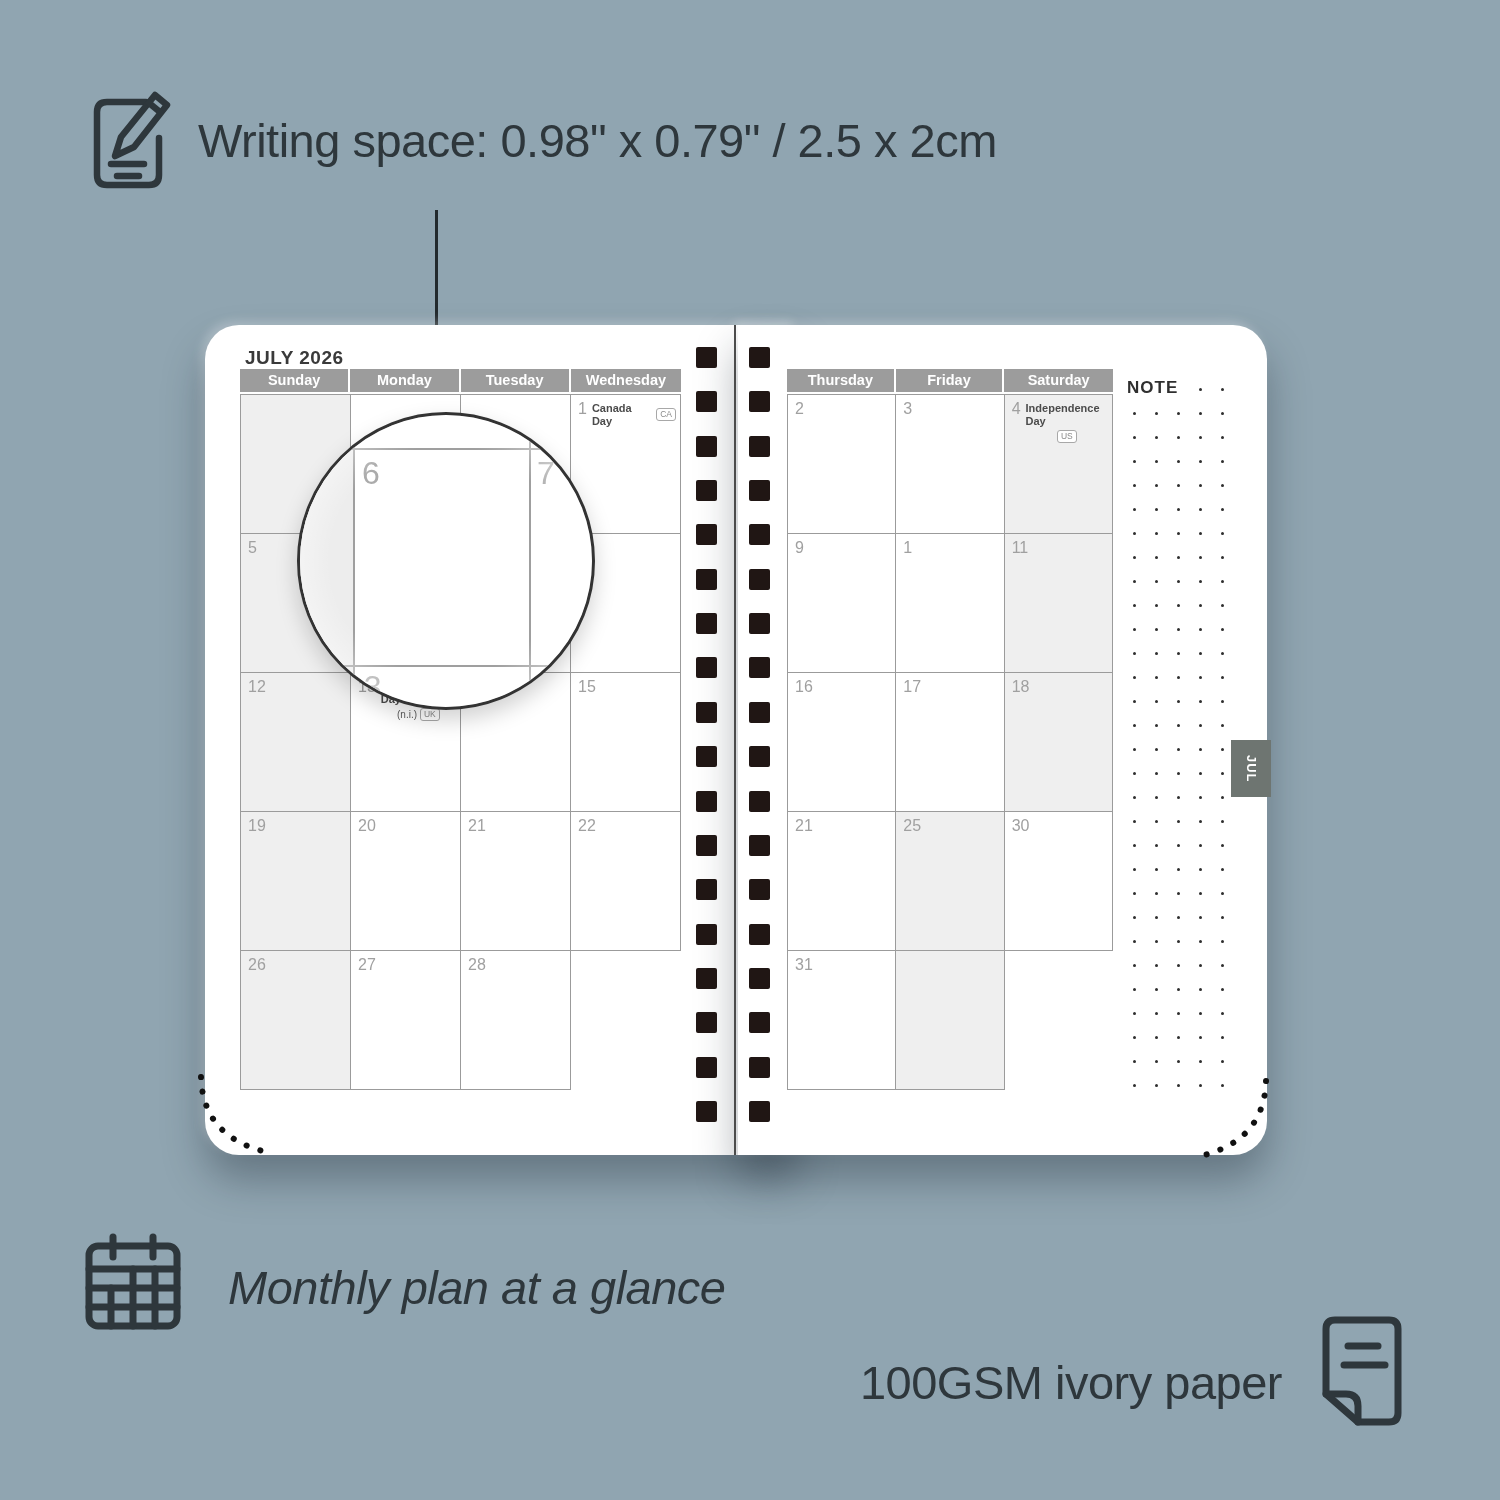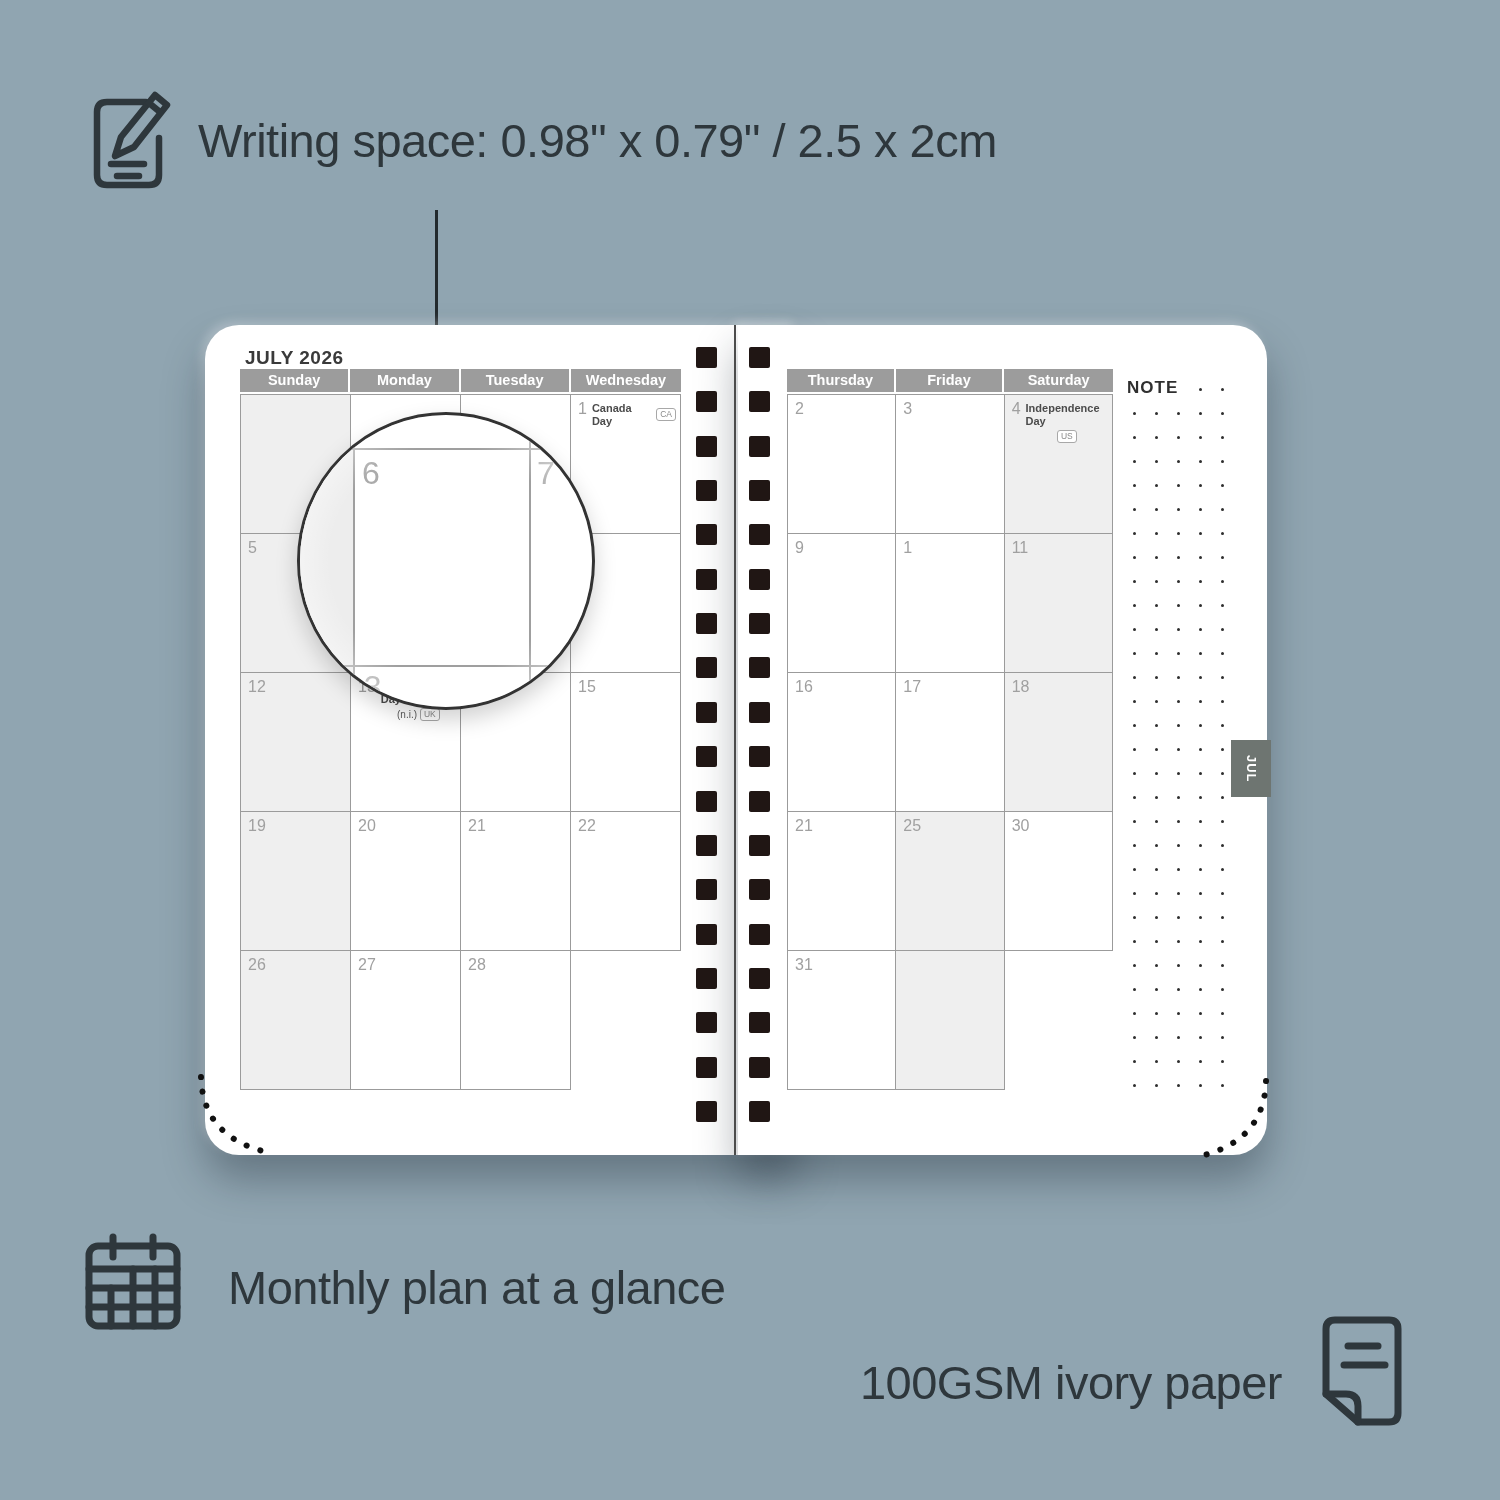--- a/index.html
+++ b/index.html
@@ -503,21 +503,21 @@
       <line x1="5" y1="36" x2="93" y2="36"></line>
       <line x1="29" y1="4" x2="29" y2="24"></line>
       <line x1="69" y1="4" x2="69" y2="24"></line>
       <line x1="27" y1="55" x2="27" y2="93"></line>
       <line x1="49" y1="36" x2="49" y2="93"></line>
       <line x1="71" y1="36" x2="71" y2="93"></line>
       <line x1="5" y1="55" x2="93" y2="55"></line>
       <line x1="5" y1="74" x2="93" y2="74"></line>
     </svg>
   </div>
-  <div class="feature-label" style="left:228px;top:1260px;">Monthly plan at a glance</div>
+  <div class="feature-label" style="left:228px;top:1260px;font-style:italic;">Monthly plan at a glance</div>
 
   <div class="feature-label" style="right:218px;top:1355px;">100GSM ivory paper</div>
   <div class="icon" style="left:1318px;top:1313px;">
     <svg width="88" height="116" viewBox="0 0 88 116" fill="none" stroke="#2e373c" stroke-width="7" stroke-linecap="round" stroke-linejoin="round">
       <path d="M40 109 H71 Q80 109 80 100 V16 Q80 7 71 7 H17 Q8 7 8 16 V81 L40 109 Z"></path>
       <path d="M8 81 H28 Q40 81 40 93 V109"></path>
       <line x1="30" y1="33" x2="60" y2="33"></line>
       <line x1="26" y1="52" x2="67" y2="52"></line>
     </svg>
   </div>

